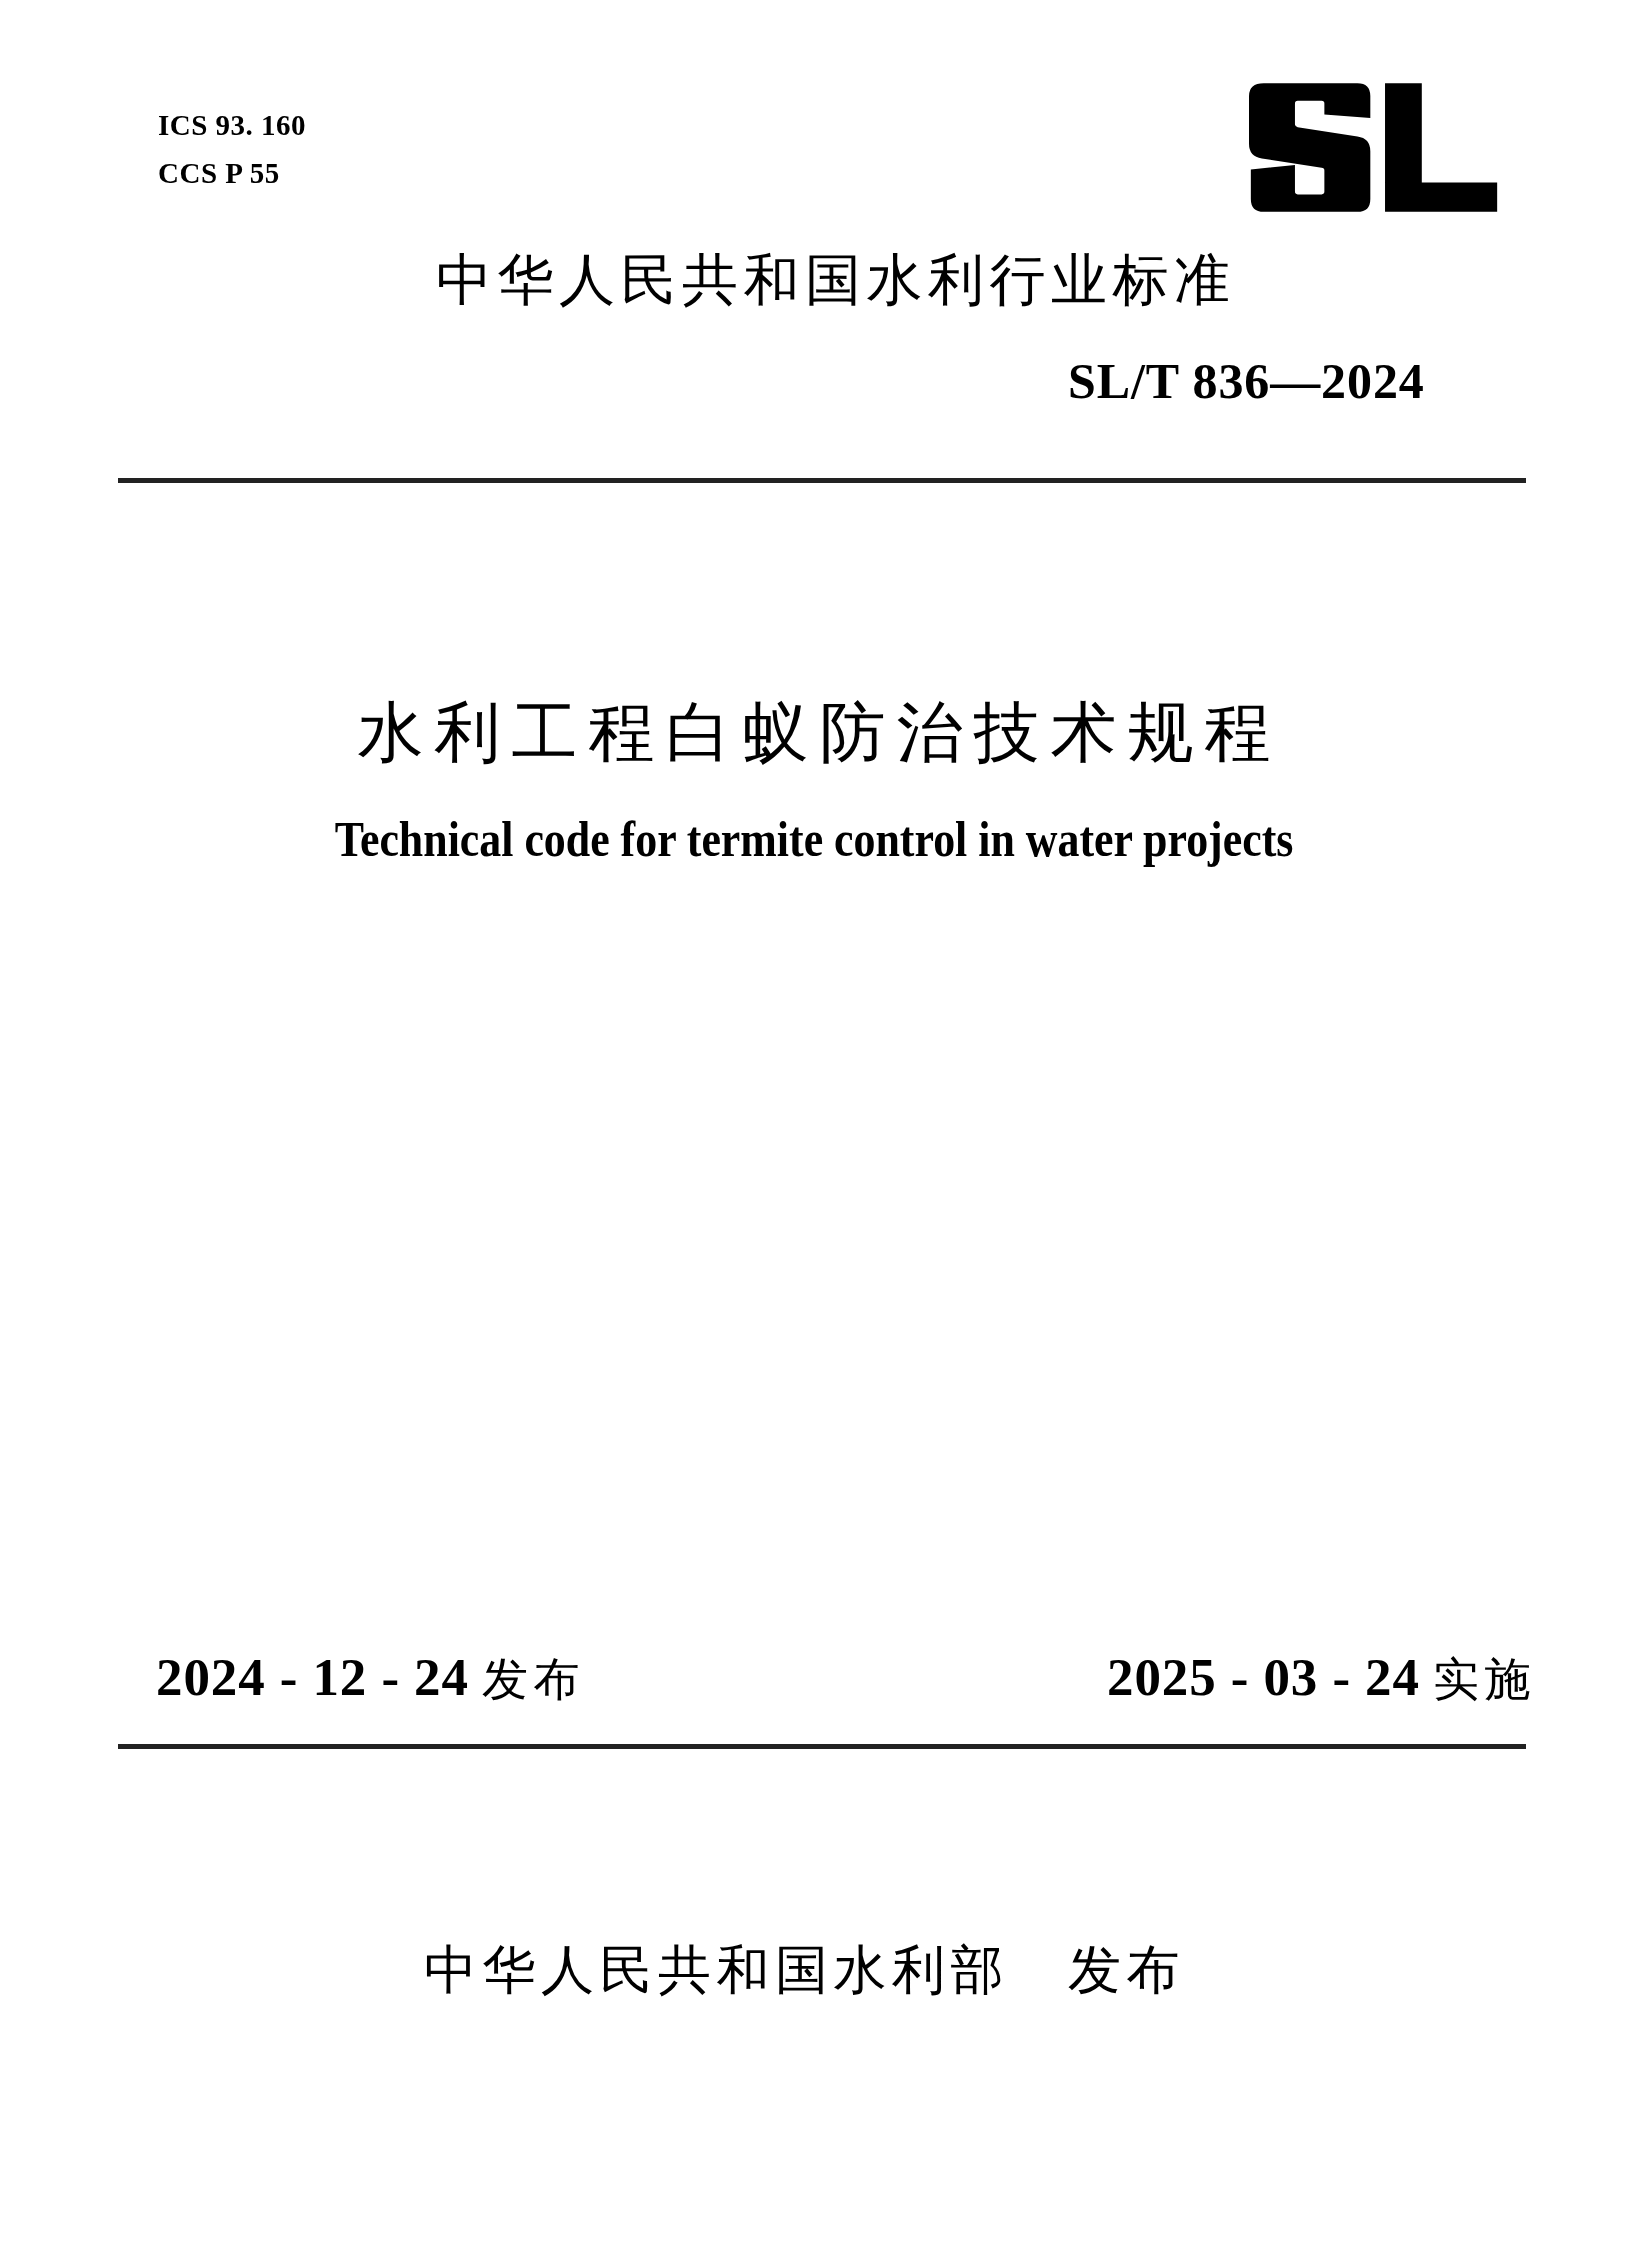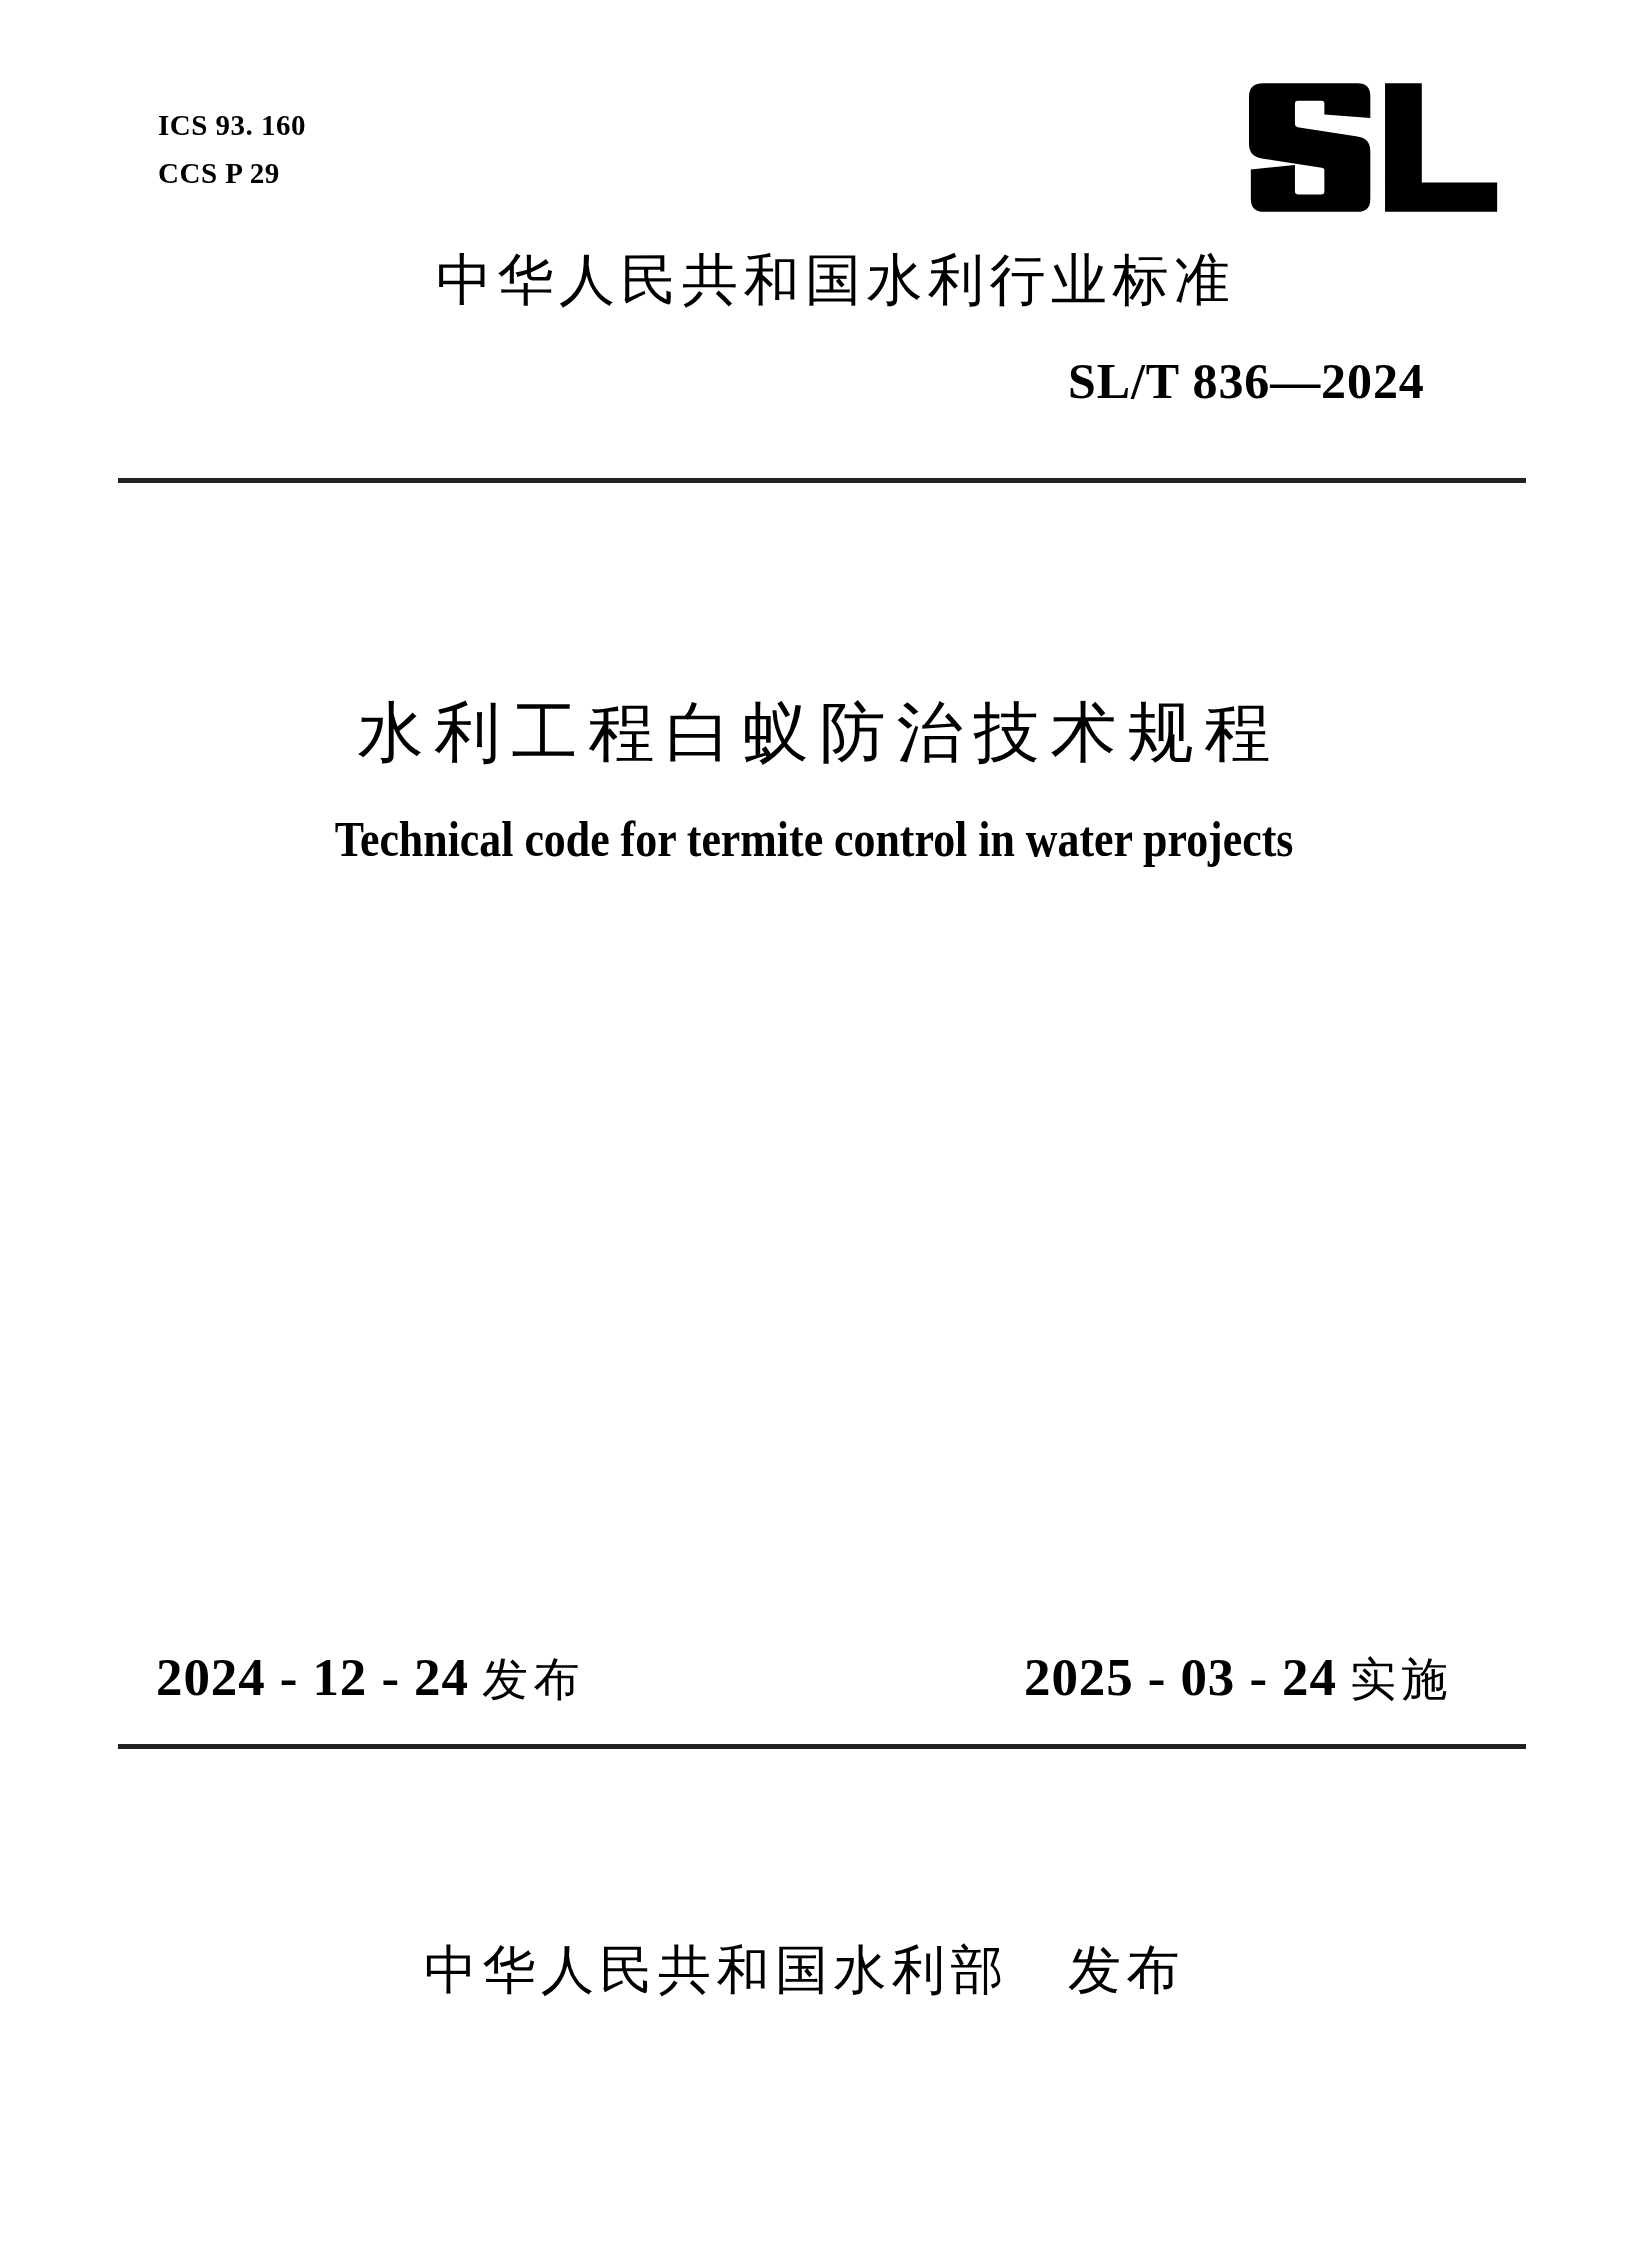--- a/index.html
+++ b/index.html
@@ -114,36 +114,36 @@
       margin-top: 28px;
     }
     .date-line .date-label {
       font-family: "DejaVu Sans", "Liberation Sans", sans-serif;
       font-size: 46px;
       line-height: 57px;
       margin-left: 13px;
       letter-spacing: 5.5px;
     }
     #issue-date { left: 156px; }
-    #effective-date { left: 1024px; text-align: center; }
+    #effective-date { left: 1107px; text-align: center; }
 
     #publisher-line {
       left: 424px;
       top: 1938px;
       font-size: 53px;
       line-height: 64px;
       letter-spacing: 5.5px;
     }
     #publisher-line .gap { display: inline-block; width: 59px; }
   </style>
 </head>
 <body>
 
 <div class="abs classification" id="ics-code">ICS 93. 160</div>
-<div class="abs classification" id="ccs-code">CCS P 29</div>
+<div class="abs classification" id="ccs-code">CCS P 55</div>
 
 <div class="abs" id="sl-logo">
   <svg width="250" height="129" viewBox="0 0 272 140" xmlns="http://www.w3.org/2000/svg">
 
     <path d="M16 0 H118 Q132 0 132 14 V38 L82 34 V22 Q82 19 79 19 H53 Q50 19 50 22 V45 Q50 47 53 48 L118 58 Q132 60 132 74 V126 Q132 140 118 140 H16 Q2 140 2 126 V94 L50 89 V118 Q50 121 53 121 H79 Q82 121 82 118 V95 Q82 92 79 92 L14 82 Q0 80 0 66 V14 Q0 0 16 0 Z" fill="#000"></path>
 
     <path d="M148 0 H188 V108 H270 V140 H148 Z" fill="#000"></path>
   </svg>
 </div>
 

